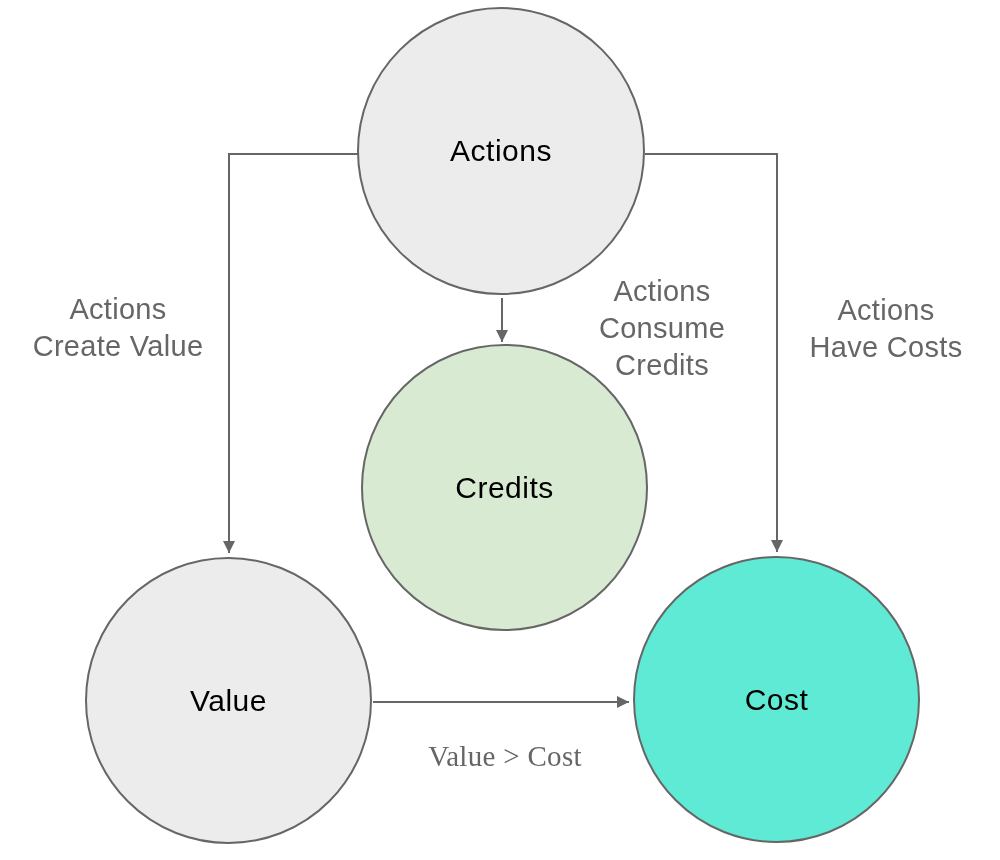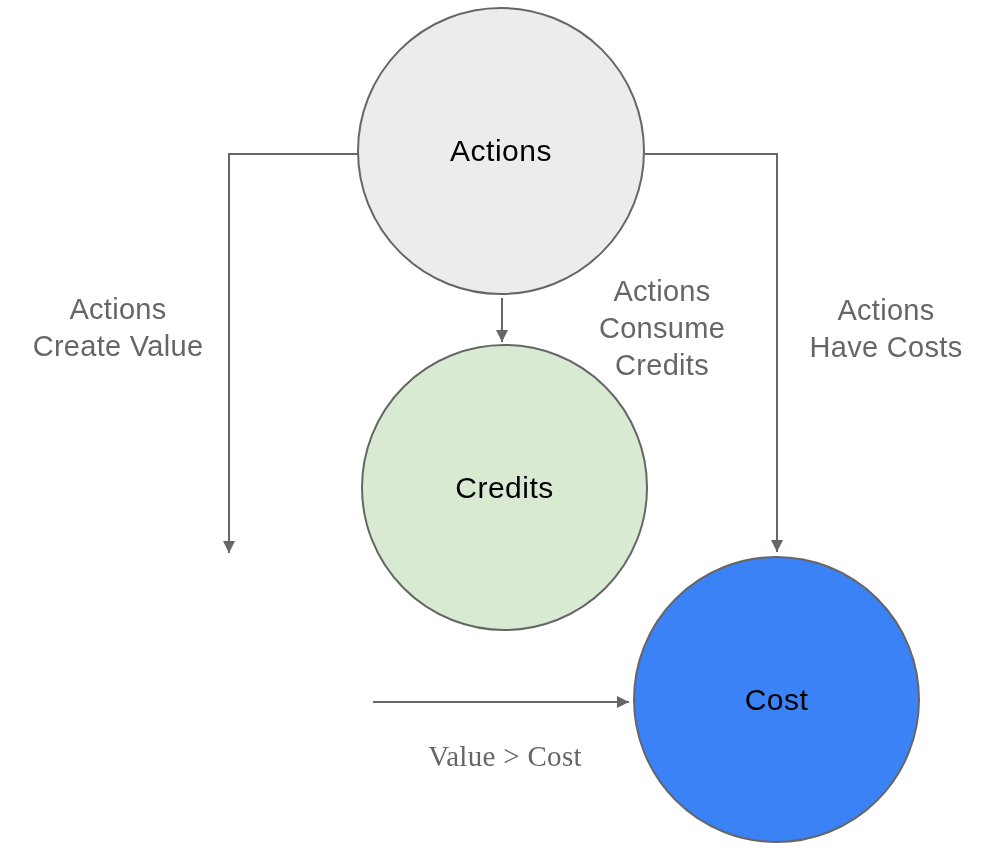--- a/index.html
+++ b/index.html
@@ -78,22 +78,25 @@
   </svg>
 
   <div class="node node-actions" style="background-color: rgb(236, 236, 236);">
     <span class="node-label">Actions</span>
   </div>
 
   <div class="node node-credits" style="background-color: rgb(217, 234, 211);">
     <span class="node-label">Credits</span>
   </div>
 
+  <div class="node node-value" style="background-color: rgb(236, 236, 236);">
+    <span class="node-label">Value</span>
+  </div>
 
-  <div class="node node-cost" style="background-color: #3b82f6;">
+  <div class="node node-cost" style="background-color: #5eead4;">
     <span class="node-label">Cost</span>
   </div>
 
   <div class="edge-label label-create-value">Actions
 Create Value</div>
 
   <div class="edge-label label-consume-credits">Actions
 Consume
 Credits</div>
 

